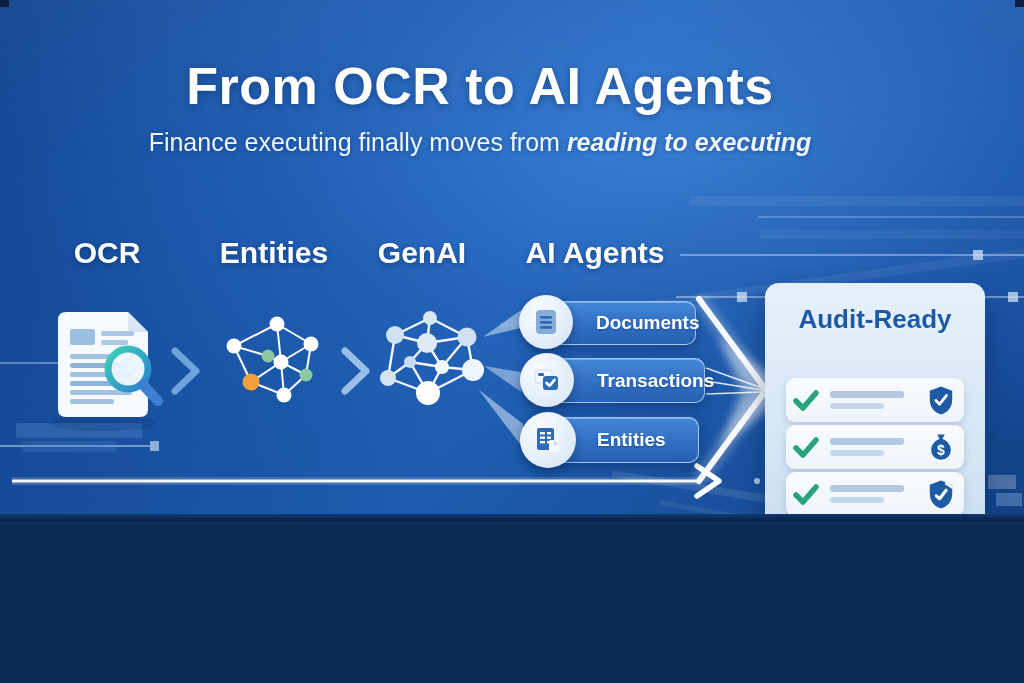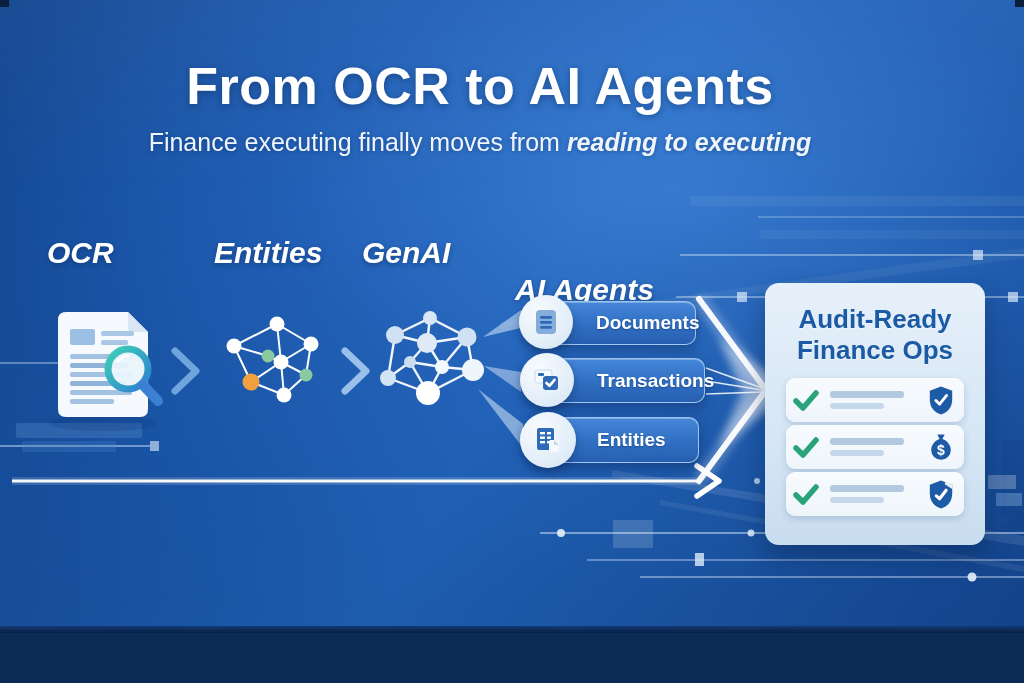--- a/index.html
+++ b/index.html
@@ -1,47 +1,46 @@
 <!DOCTYPE html>
 <html><head>
 <meta charset="utf-8">
 <style>
   * { margin:0; padding:0; box-sizing:border-box; }
   body { font-family:"Liberation Sans", sans-serif; background:#0b2a55; }
   .canvas {
-    position:relative; width:1024px; height:633px; overflow:hidden;
+    position:relative; width:1024px; height:521px; overflow:hidden;
     background:
       linear-gradient(180deg, rgba(255,255,255,0.04) 0%, rgba(255,255,255,0) 30%, rgba(8,30,70,0.16) 96%),
       radial-gradient(95% 85% at 66% 30%, rgba(72,140,222,0.55) 0%, rgba(44,106,196,0.30) 42%, rgba(0,0,0,0) 72%),
       linear-gradient(118deg, #11458f 0%, #1a57ab 26%, #2268c2 52%, #1d5cb0 72%, #154a97 100%);
   }
   .decor { position:absolute; left:0; top:0; }
 
   .title {
     position:absolute; left:0; top:56px; width:960px; text-align:center;
     color:#ffffff; font-size:52px; font-weight:700; letter-spacing:0.5px;
     text-shadow:0 2px 7px rgba(9,35,82,0.45);
   }
   .subtitle {
     position:absolute; left:0; top:128px; width:960px; text-align:center;
     color:#eef5fc; font-size:25px; font-weight:400;
     text-shadow:0 1px 4px rgba(9,35,82,0.4);
   }
   .subtitle em { font-style:italic; font-weight:700; }
 
   .stage-label {
-    position:absolute; top:236px; color:#ffffff;
+    position:absolute; top:236px; text-align:center; color:#ffffff;
     font-size:30px; font-weight:700; text-shadow:0 2px 5px rgba(9,35,82,0.45);
     white-space:nowrap;
-    font-style:italic;
   }
   .stage-ocr { left:47px; width:120px; }
   .stage-workflows { left:214px; width:120px; }
   .stage-genai { left:362px; width:120px; }
-  .stage-agents { left:515px; width:160px;margin-top:37px; }
+  .stage-agents { left:515px; width:160px; }
 
   .pill {
     position:absolute; border-radius:10px;
     background:linear-gradient(180deg, #4587d9 0%, #306fc3 55%, #275fb0 100%);
     border:1.5px solid rgba(176,212,246,0.85);
     box-shadow:0 5px 12px rgba(8,35,80,0.38), inset 0 1px 0 rgba(255,255,255,0.3);
   }
   .pill-label {
     position:absolute; left:67px; top:50%; transform:translateY(-50%);
     color:#ffffff; font-size:19px; font-weight:700; white-space:nowrap;
@@ -284,21 +283,20 @@
       <rect x="7" y="16" width="5" height="2.4" fill="#ffffff"></rect>
         <rect x="14" y="16" width="4" height="2.4" fill="#ffffff"></rect>
       <rect x="16" y="15" width="10" height="12" rx="1.5" fill="#f4f9fd"></rect>
       <polygon points="21,15 26,20 21,20" fill="#c3d8ec"></polygon>
     </svg>
   </div>
 
   <div class="panel">
     <div class="panel-title">
       <div>Audit-Ready</div>
-      <div>Finance Ops</div>
     </div>
 
     <div class="panel-row" style="top:95px;">
       <svg width="26" height="22" viewBox="0 0 26 22">
         <polyline points="3,12 10,19 23,4" fill="none" stroke="#2aa37a" stroke-width="5.5" stroke-linecap="round" stroke-linejoin="round"></polyline>
       </svg>
       <div class="row-bars">
         <div class="bar-a"></div>
         <div class="bar-b"></div>
       </div>

